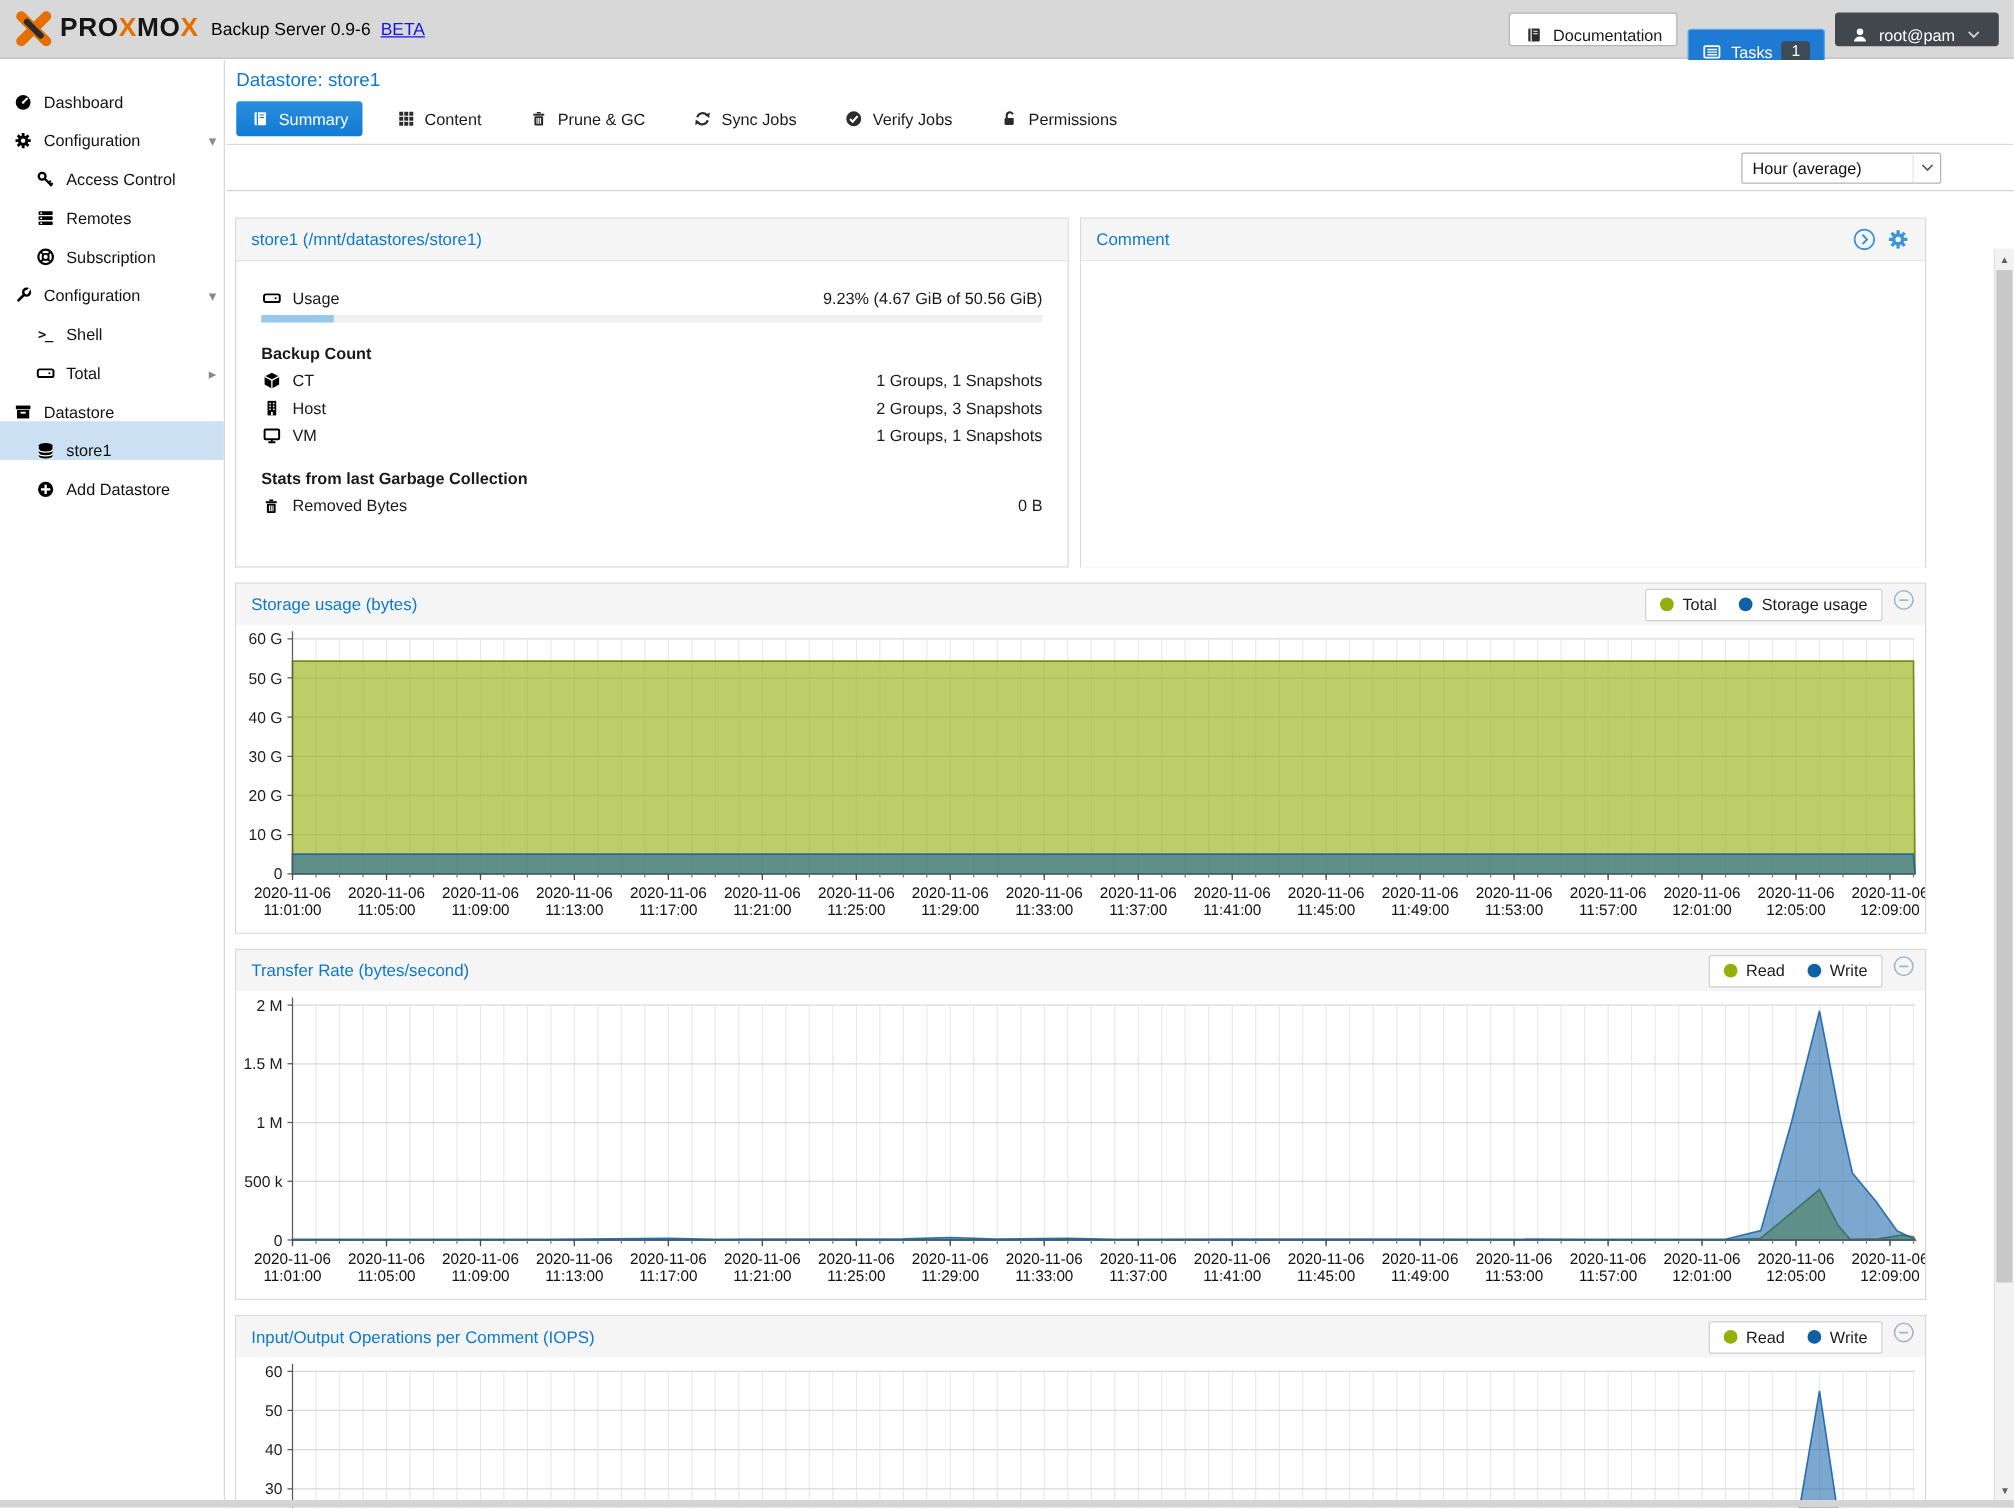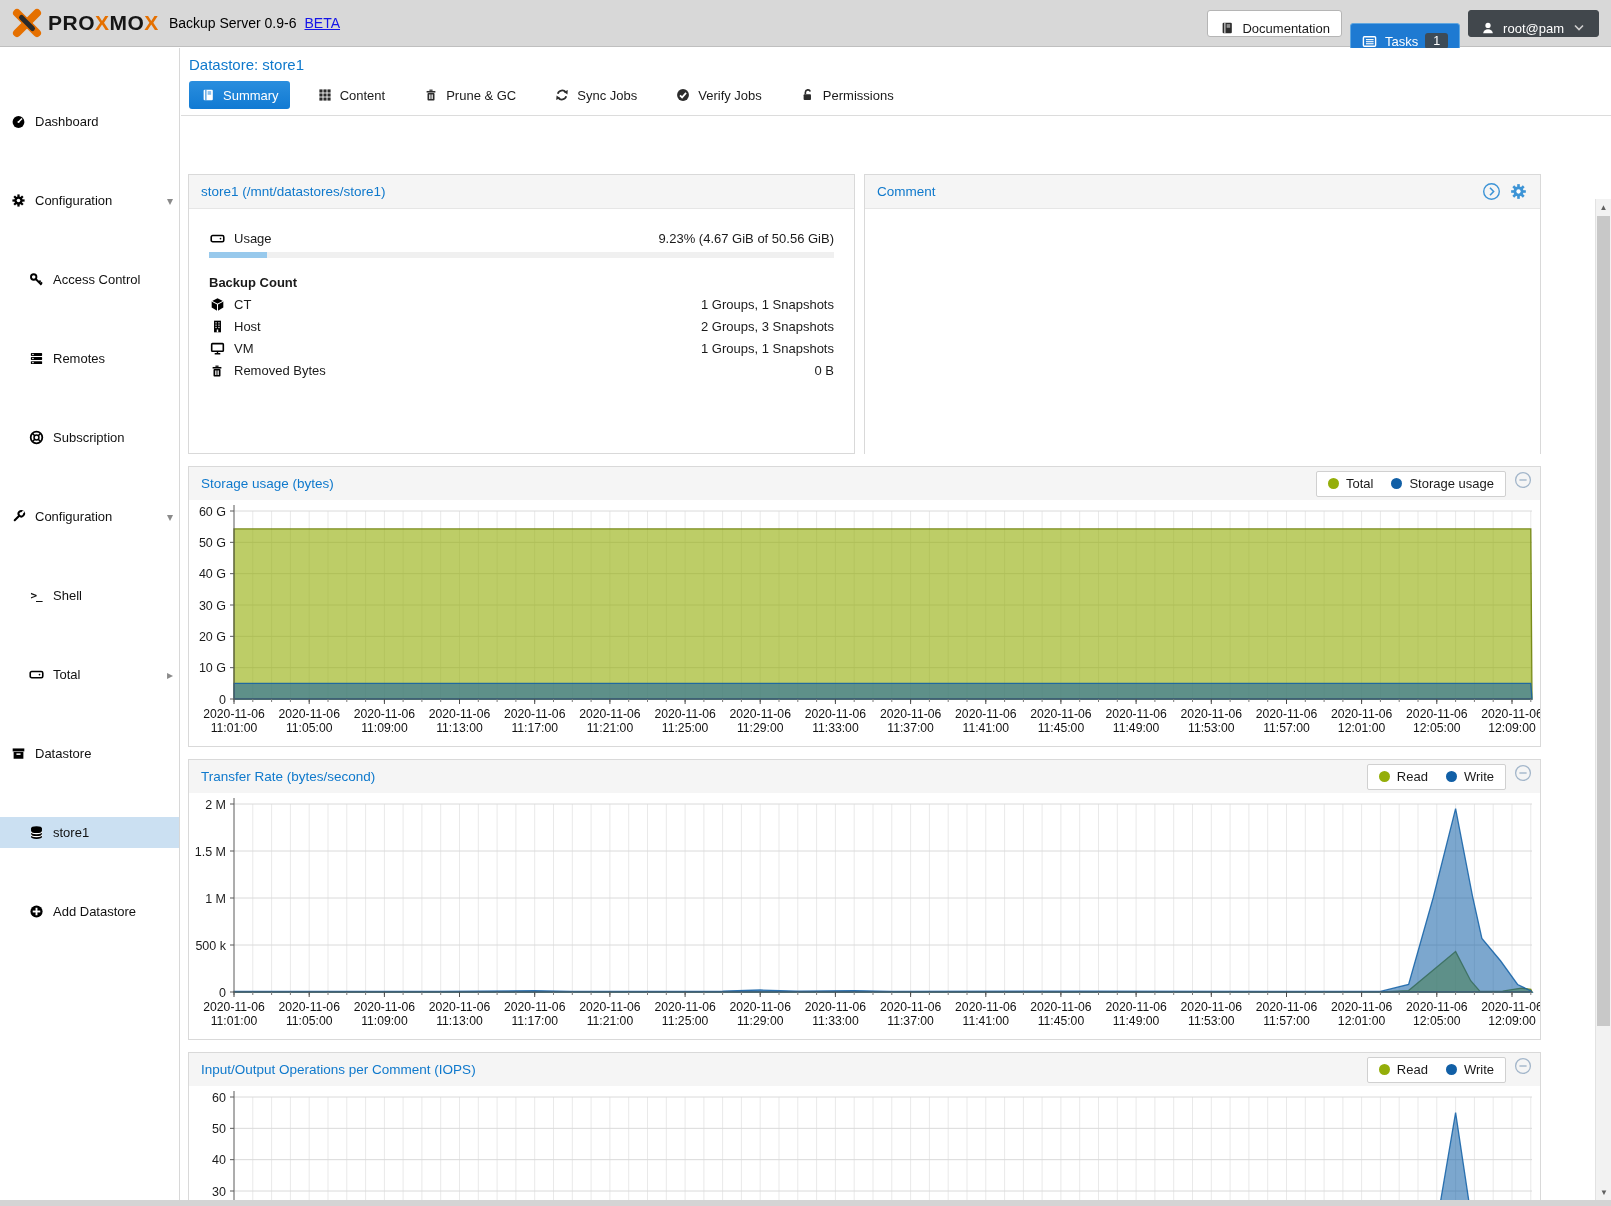--- a/index.html
+++ b/index.html
@@ -18,22 +18,22 @@
   .tb-btn { height:27px; display:flex; align-items:flex-end; gap:7px; padding:0 11px;
     border-radius:3px; font-size:13px; cursor:pointer; }
   .btn-doc { background:#fff; border:1px solid #b5b5b5; color:#1a1a1a; }
   .btn-tasks { background:#1e7ad2; border:1px solid #5fa6e0; color:#fff;margin-top:27px; }
   .task-badge { background:#3d4b57; color:#fff; border-radius:3px; padding:1px 8px; font-size:12.5px; }
   .btn-user { background:#41474c; border:1px solid #41474c; color:#fff; }
 
   
   .sidebar { position:absolute; top:48px; left:0; width:180px; bottom:0; background:#fff;
     border-right:1px solid #d8d8d8; padding-top:10px; }
-  .nav-item { display:flex; align-items:center; gap:9px; height:31px; padding-left:10px;
-    padding-right:6px; cursor:pointer; color:#111;margin-top:48px; }
+  .nav-item { display:flex; align-items:flex-end; gap:9px; height:31px; padding-left:10px;
+    padding-right:6px; cursor:pointer; color:#111; }
   .nav-item.lvl1 { padding-left:28px; }
   .nav-item.selected { background:#cbe0f2; }
   .nav-item .exp { margin-left:auto; color:#8a8a8a; font-size:12px; }
   .icon14 { width:16px; height:16px; flex:0 0 16px; display:inline-flex; align-items:center; justify-content:center; }
   .term-glyph { font-family:"DejaVu Sans Mono",monospace; font-weight:bold; font-size:11px; letter-spacing:-1px; }
 
   
   .main { position:absolute; top:48px; left:181px; right:0; bottom:0; background:#fff; }
   .page-title { padding:8px 0 6px 8px; font-size:15px; color:#0f79cc; }
   .tabbar { display:flex; align-items:center; gap:16px; padding:2px 0 6px 8px; border-bottom:1px solid #dcdcdc; }
@@ -357,20 +357,30 @@
       <span class="icon14">
         <svg width="14" height="14" viewBox="0 0 16 16">
             <path d="M5 7.2 V4.8 A2.9 2.9 0 0 1 10.6 4" fill="none" stroke="#2c2c2c" stroke-width="1.9"></path>
             <rect x="3" y="7.2" width="8.4" height="6.4" rx="1" fill="#2c2c2c"></rect>
           </svg>
       </span>
       <span>Permissions</span>
     </div>
   </div>
 
+  <div class="toolbar">
+    <div class="combo">
+      <span class="val">Hour (average)</span>
+      <span class="trig">
+        <svg width="10" height="6" viewBox="0 0 10 6">
+            <polyline points="1,1 5,5 9,1" fill="none" stroke="#555" stroke-width="1.4"></polyline>
+          </svg>
+      </span>
+    </div>
+  </div>
 
   <div class="content">
 
     <div class="row1">
       <div class="panel store-panel">
         <div class="panel-hd">
             <span class="ttl">store1 (/mnt/datastores/store1)</span>
           </div>
         <div class="store-body">
           <div class="kv">
@@ -422,20 +432,21 @@
               <svg width="15" height="15" viewBox="0 0 16 16">
                   <rect x="1.8" y="2.8" width="12.4" height="8.2" rx="0.8" fill="none" stroke="#000" stroke-width="1.7"></rect>
                   <line x1="8" y1="11" x2="8" y2="13.2" stroke="#000" stroke-width="1.5"></line>
                   <line x1="5" y1="13.6" x2="11" y2="13.6" stroke="#000" stroke-width="1.6"></line>
                 </svg>
             </span>
             <span>VM</span>
             <span class="val">1 Groups, 1 Snapshots</span>
           </div>
 
+          <div class="heading">Stats from last Garbage Collection</div>
 
           <div class="kv">
             <span class="icon14">
               <svg width="14" height="14" viewBox="0 0 16 16">
                   <rect x="3" y="3.4" width="10" height="1.8" fill="#000"></rect>
                   <rect x="6.2" y="1.8" width="3.6" height="1.4" fill="#000"></rect>
                   <rect x="4" y="5.8" width="8" height="8.4" rx="1" fill="#000"></rect>
                   <g stroke="#fff" stroke-width="1">
                     <line x1="6.4" y1="7.4" x2="6.4" y2="12.6"></line>
                     <line x1="8" y1="7.4" x2="8" y2="12.6"></line>

